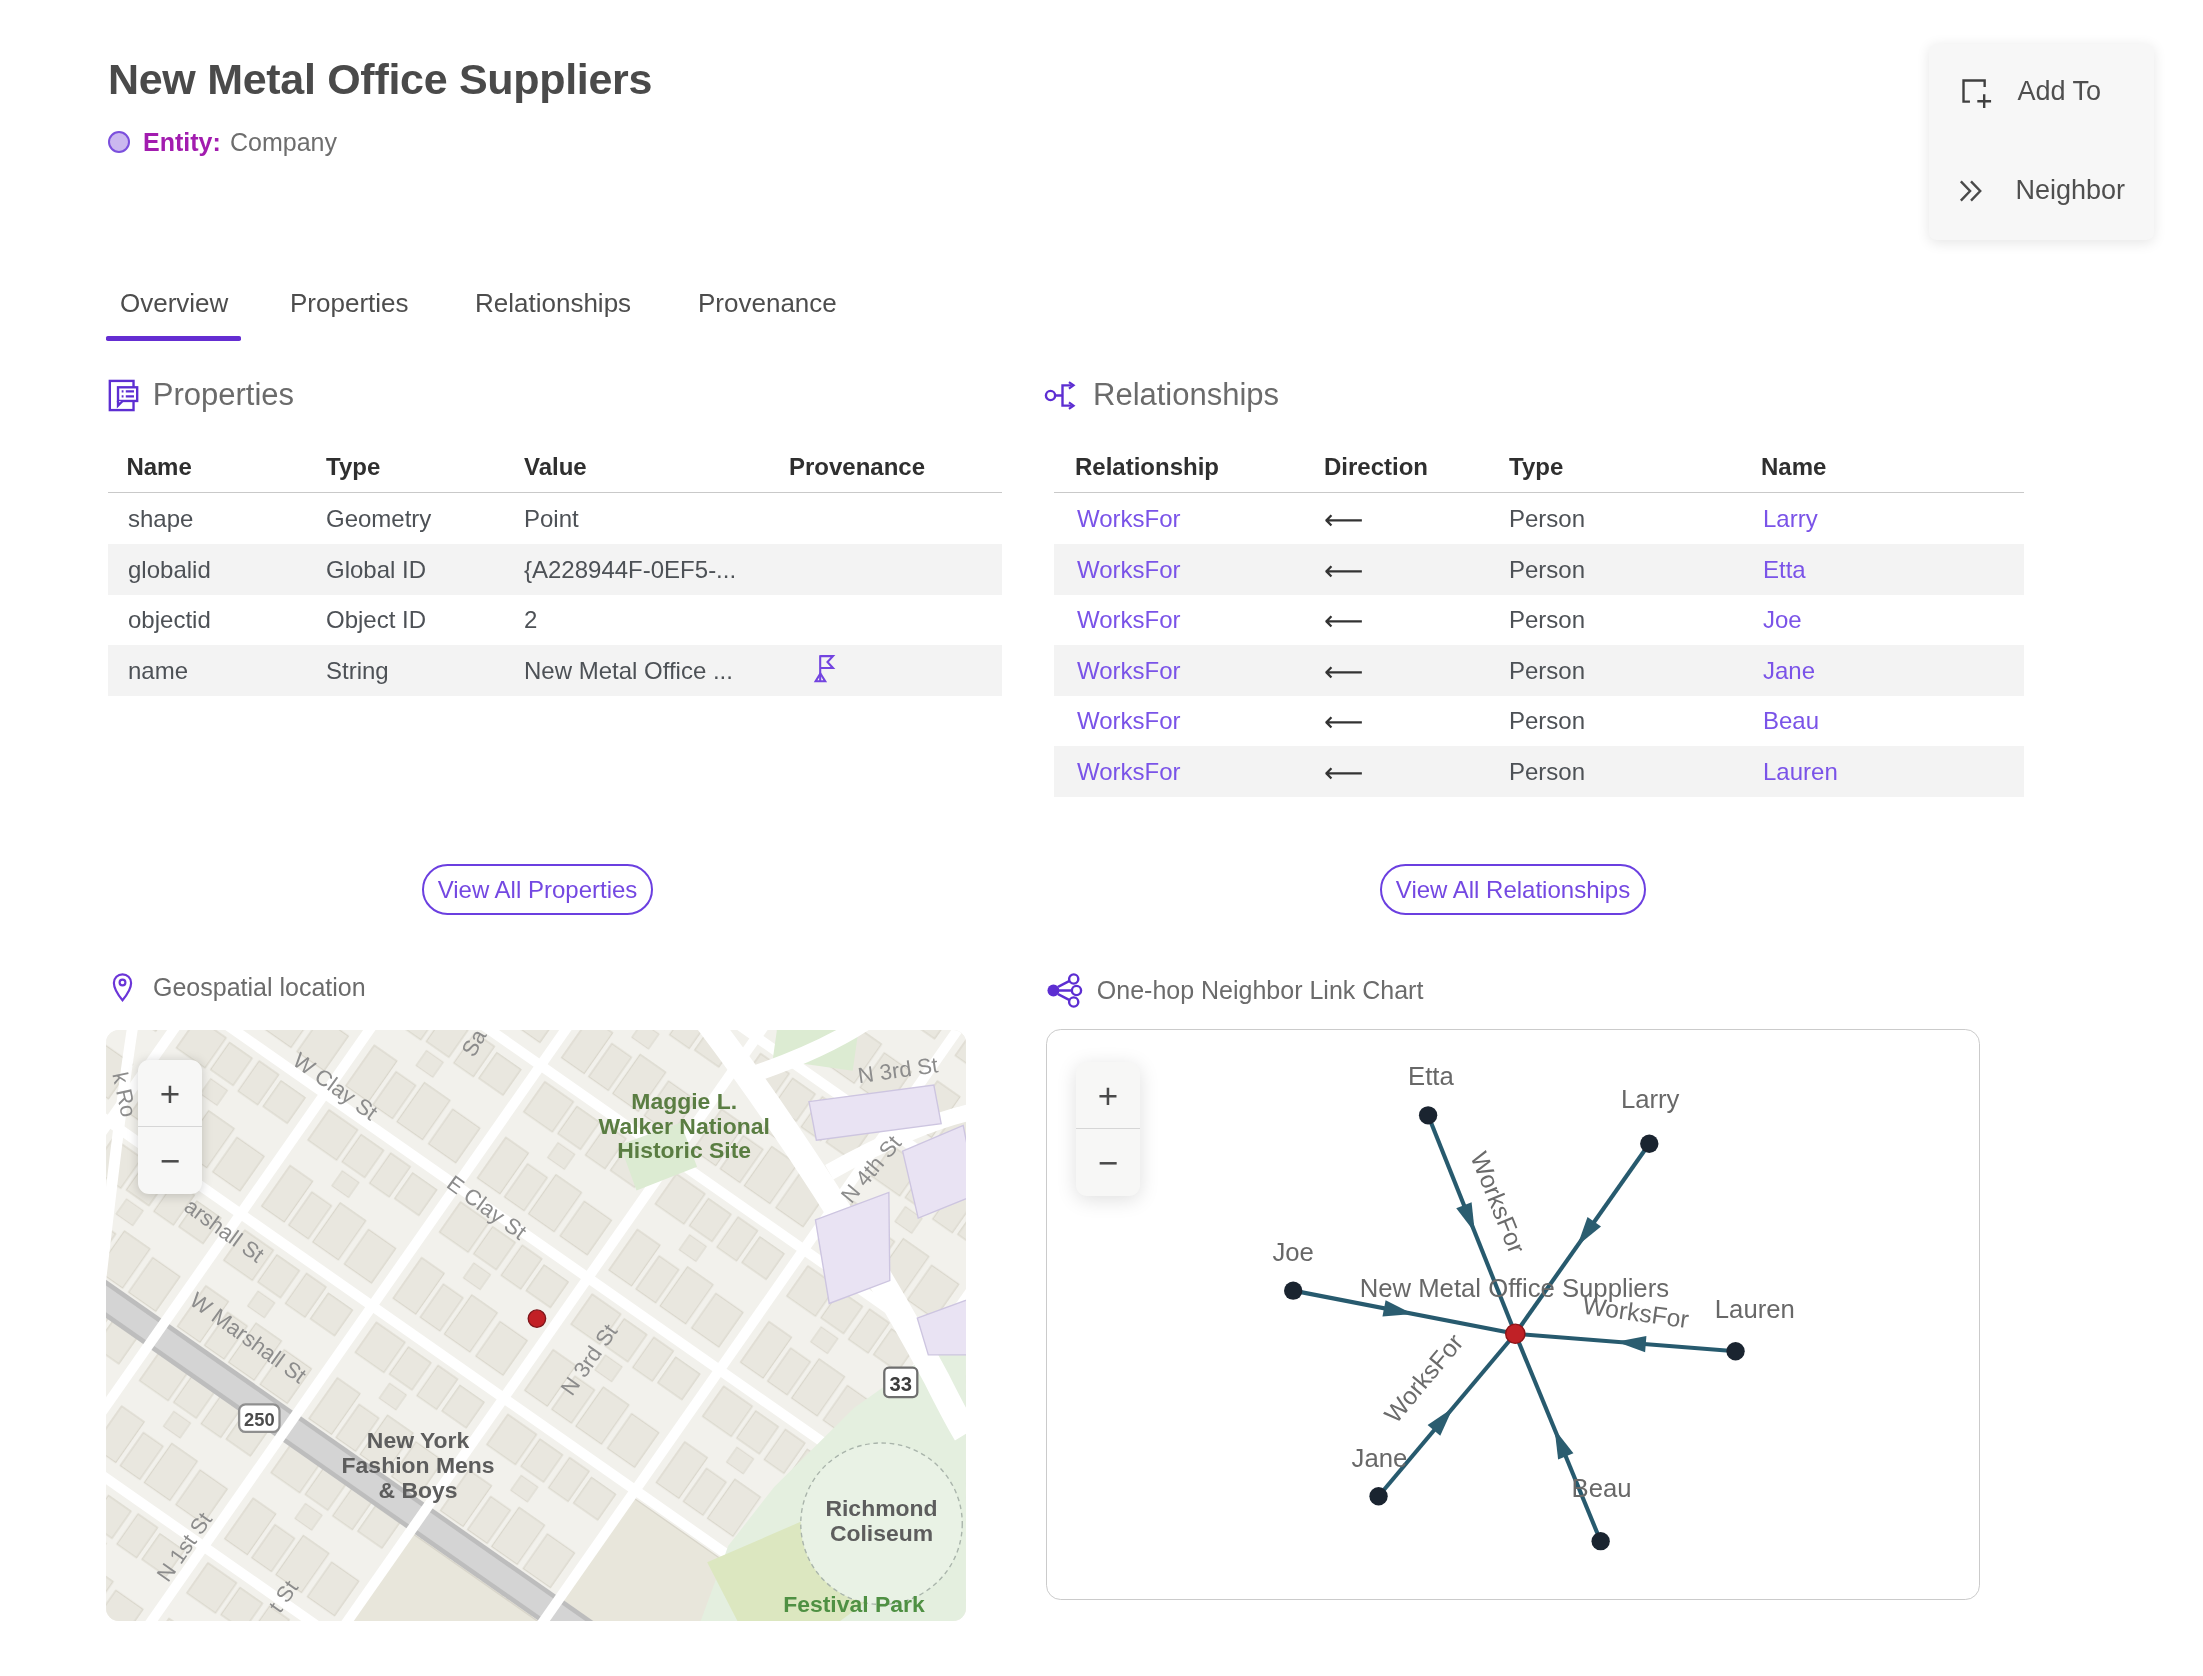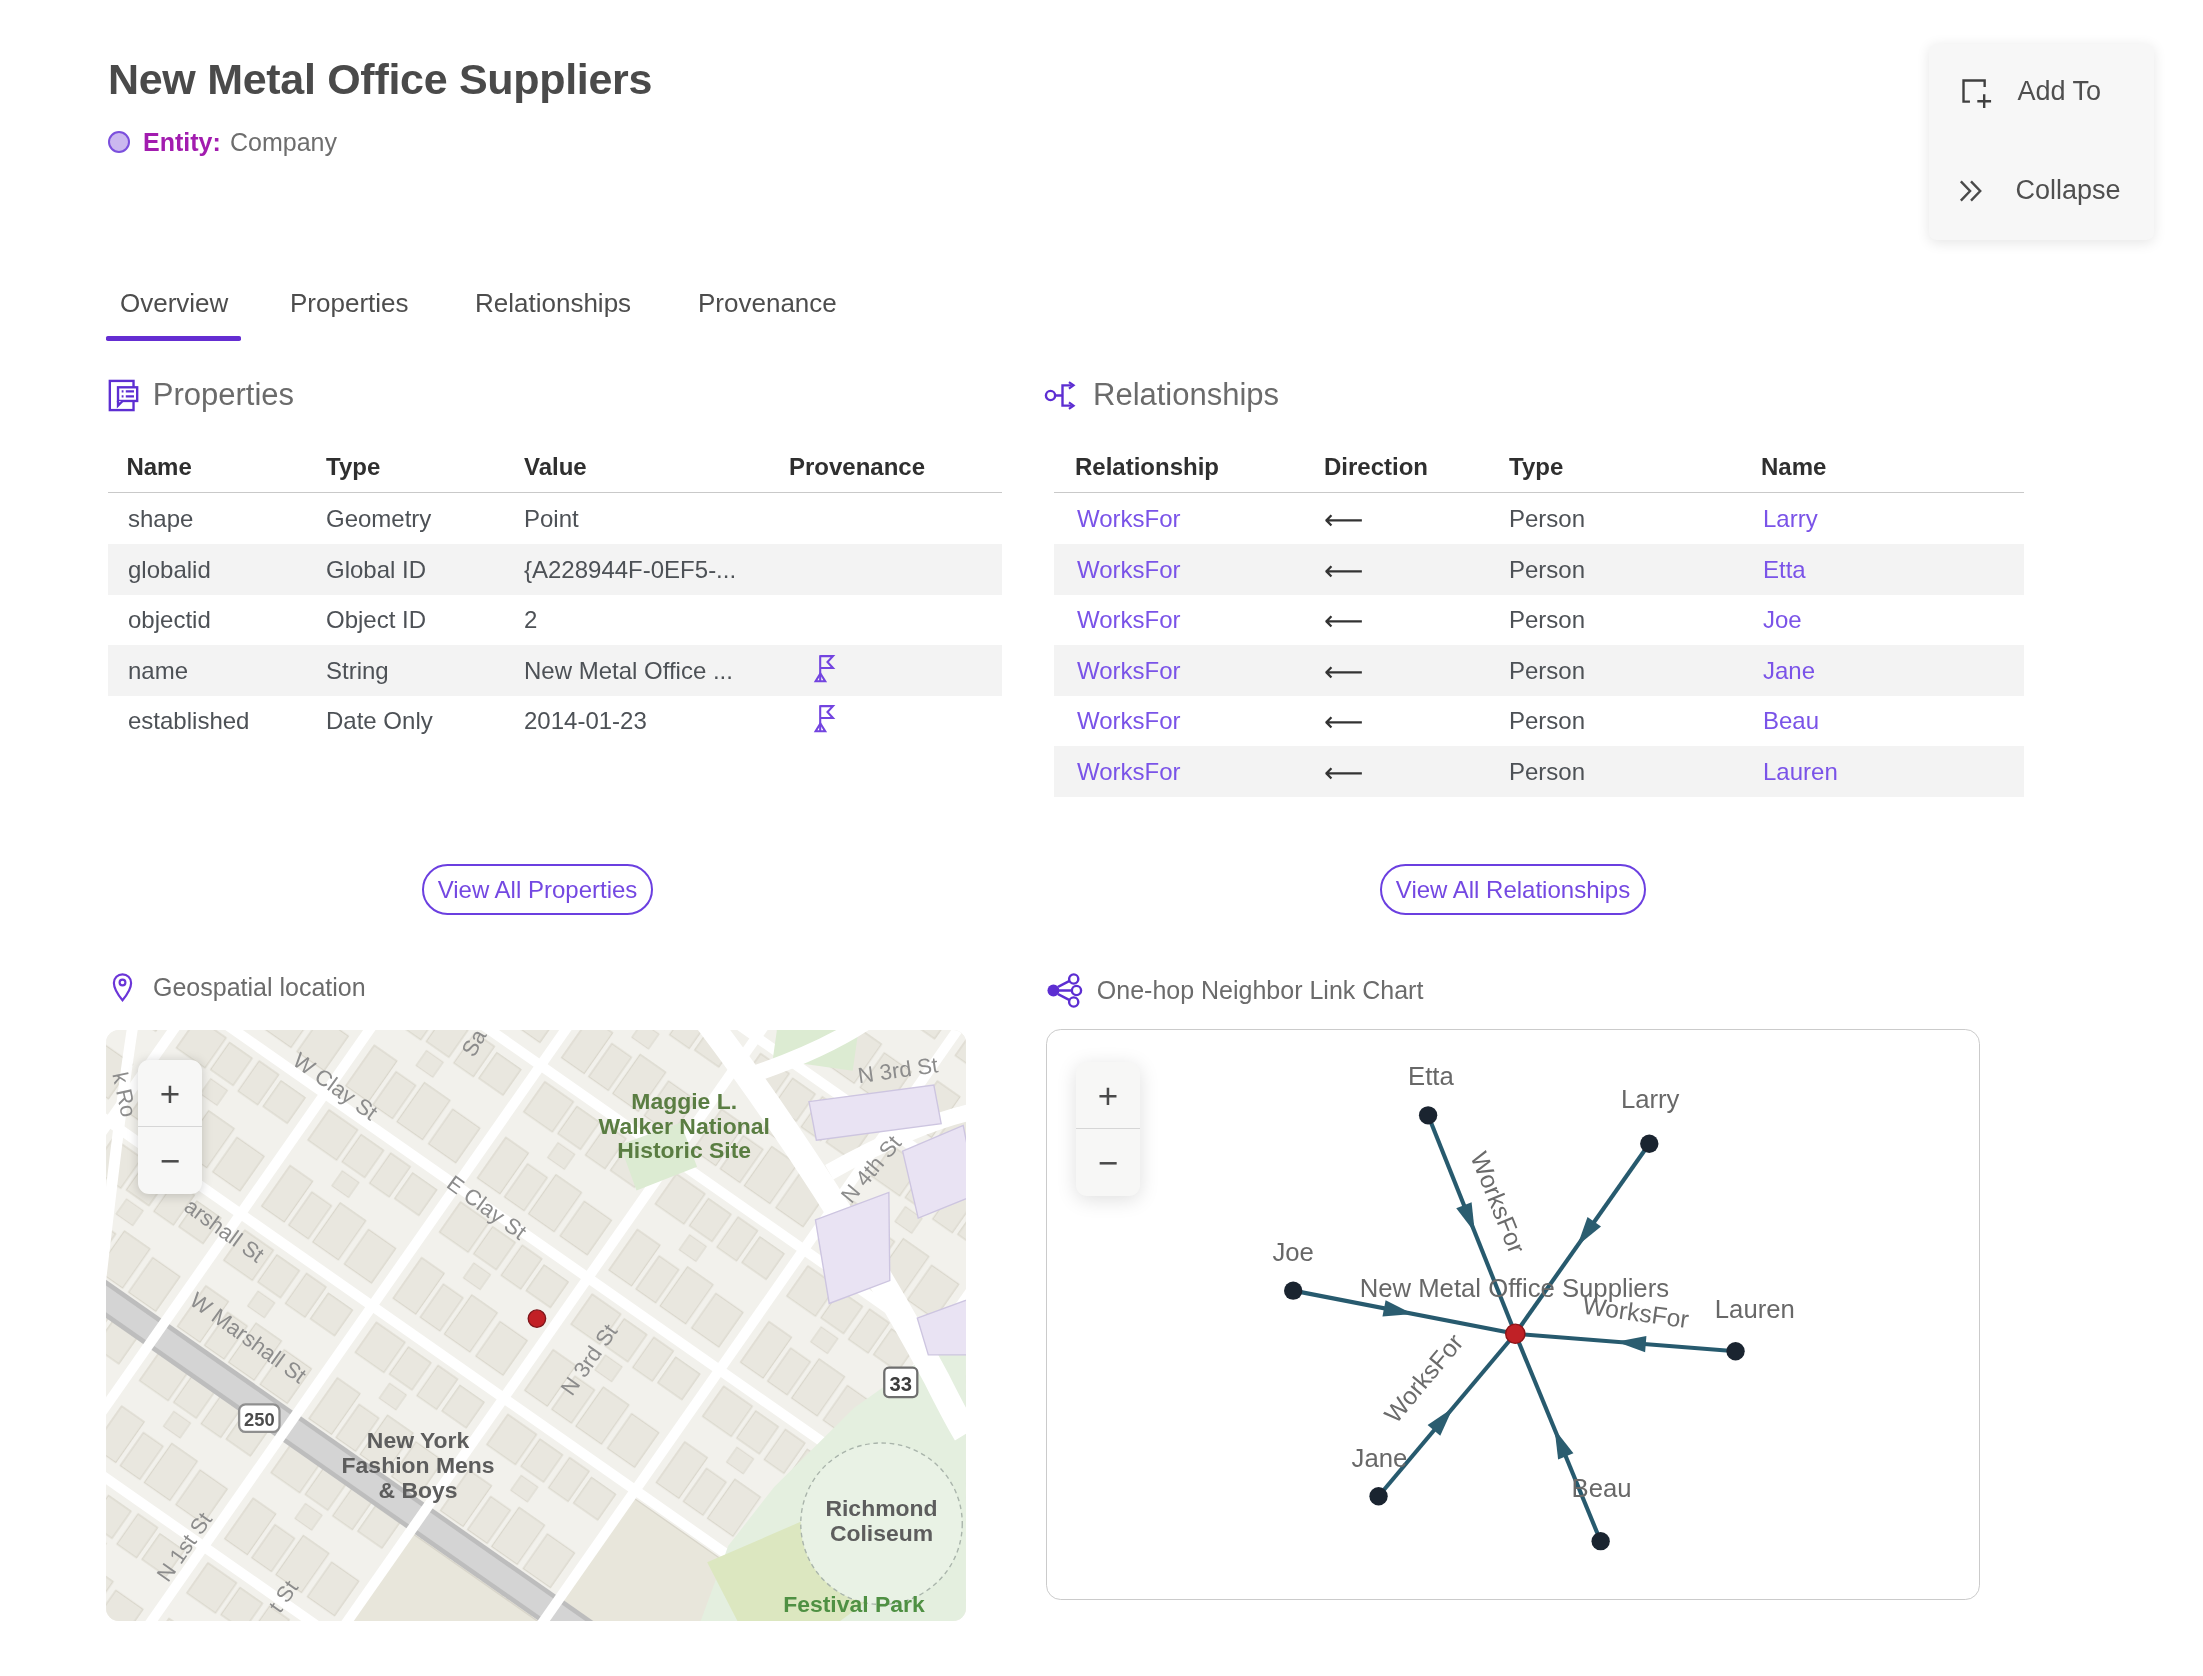--- a/index.html
+++ b/index.html
@@ -59,21 +59,21 @@
       <path d="M29 13 V6 H6 V29 H13" fill="none"></path>
       <path d="M21 28.5 H36 M28.5 21 V36"></path>
     </svg>
     <span>Add To</span>
   </div>
   <div class="tc-item tc-col">
     <svg width="26" height="24" viewBox="0 0 28 26" fill="none" stroke="#4a4a4a" stroke-width="2.6">
       <path d="M3 2.5 L13 13 L3 23.5"></path>
       <path d="M14 2.5 L24 13 L14 23.5"></path>
     </svg>
-    <span style="margin-left:32px;">Collapse</span>
+    <span style="margin-left:32px;">Neighbor</span>
   </div>
 </div>
 
 <div class="tabs">
   <span class="tab active" style="left:12px;">Overview</span>
   <span class="tab" style="left:182px;">Properties</span>
   <span class="tab" style="left:367px;">Relationships</span>
   <span class="tab" style="left:590px;">Provenance</span>
 </div>
 
@@ -106,30 +106,20 @@
   </div>
   <div class="trow" style="top:144px;">
     <span class="tcell" style="left:20px;">objectid</span>
     <span class="tcell" style="left:218px;">Object ID</span>
     <span class="tcell" style="left:416px;">2</span>
   </div>
   <div class="trow gray" style="top:195px;">
     <span class="tcell" style="left:20px;">name</span>
     <span class="tcell" style="left:218px;">String</span>
     <span class="tcell" style="left:416px;">New Metal Office ...</span>
-    <span class="tcell" style="left:703px;"><svg width="27.5" height="31" viewBox="0 0 30 34" fill="none" stroke="#7344e0" stroke-width="2.3">
-          <path d="M10 3 V32"></path>
-          <path d="M10 4 H24 L18 10.5 L24 17 H10" fill="none"></path>
-          <path d="M5 31.5 H15.5 L10.2 23 Z" fill="none"></path>
-        </svg></span>
-  </div>
-  <div class="trow" style="top:245px;">
-    <span class="tcell" style="left:20px;">established</span>
-    <span class="tcell" style="left:218px;">Date Only</span>
-    <span class="tcell" style="left:416px;">2014-01-23</span>
     <span class="tcell" style="left:703px;"><svg width="27.5" height="31" viewBox="0 0 30 34" fill="none" stroke="#7344e0" stroke-width="2.3">
           <path d="M10 3 V32"></path>
           <path d="M10 4 H24 L18 10.5 L24 17 H10" fill="none"></path>
           <path d="M5 31.5 H15.5 L10.2 23 Z" fill="none"></path>
         </svg></span>
   </div>
 </div>
 
 <div class="pillbtn" style="left:422px; top:864px; width:231px;">View All Properties</div>
 

